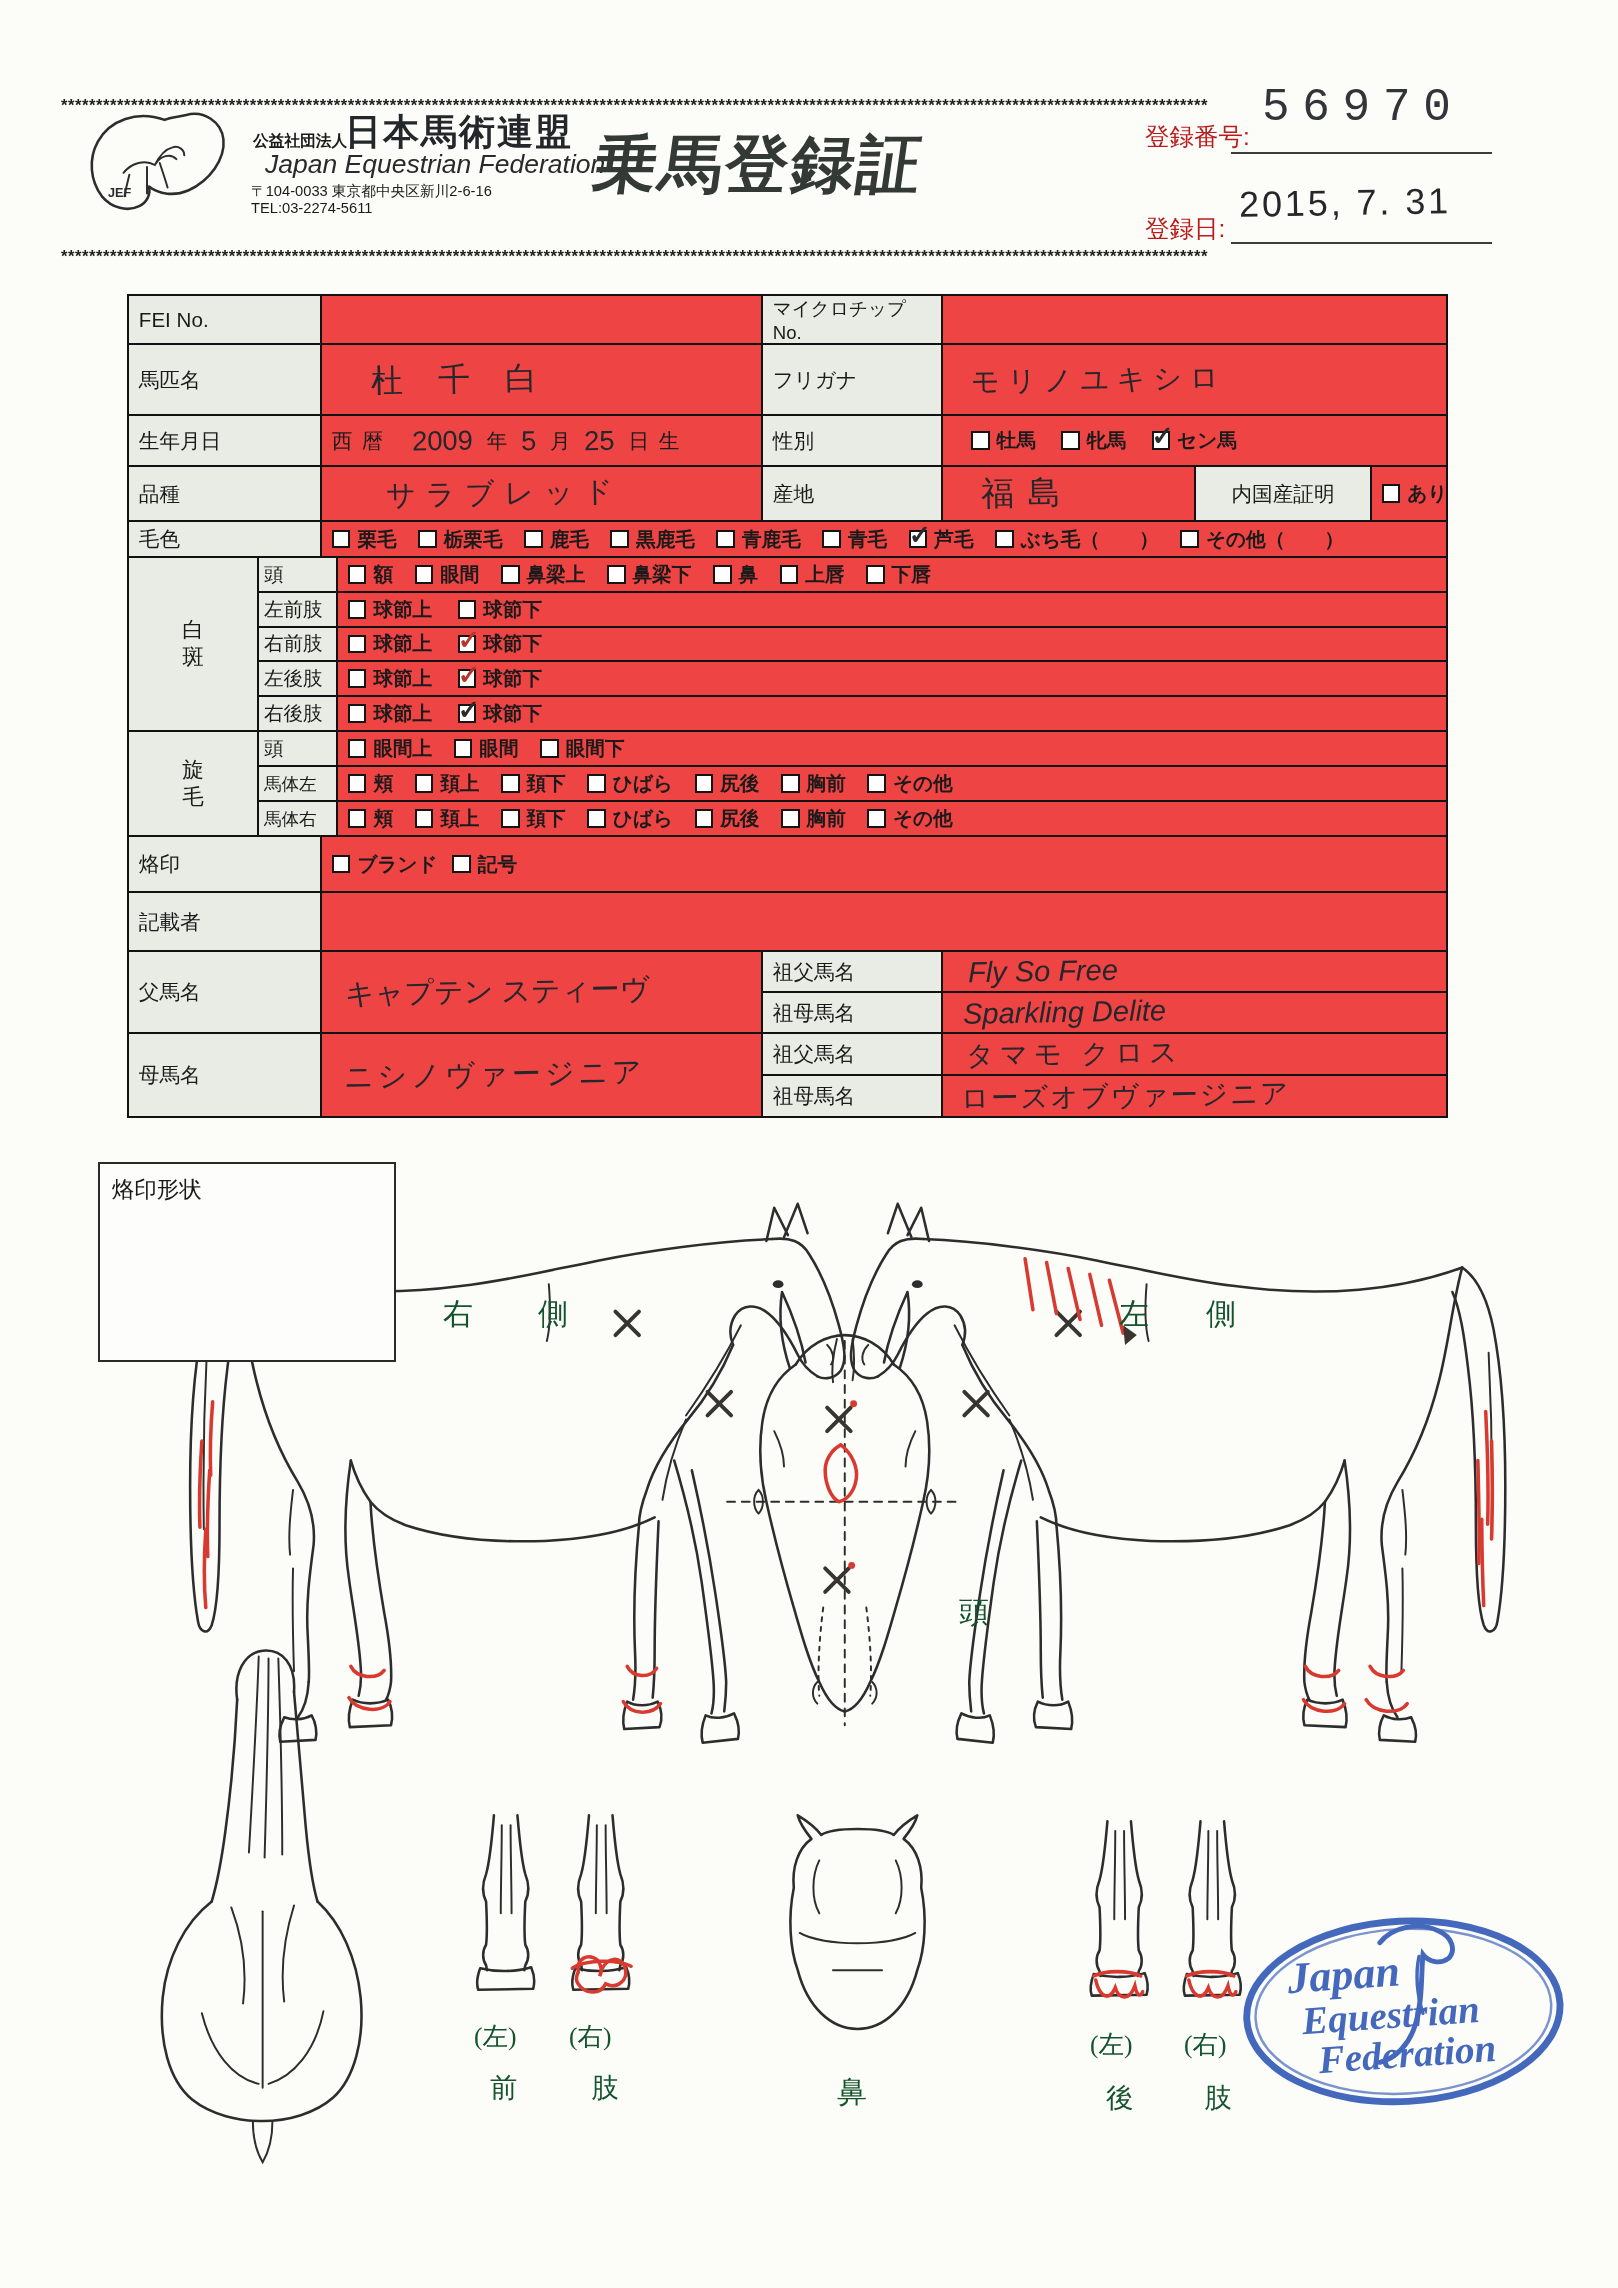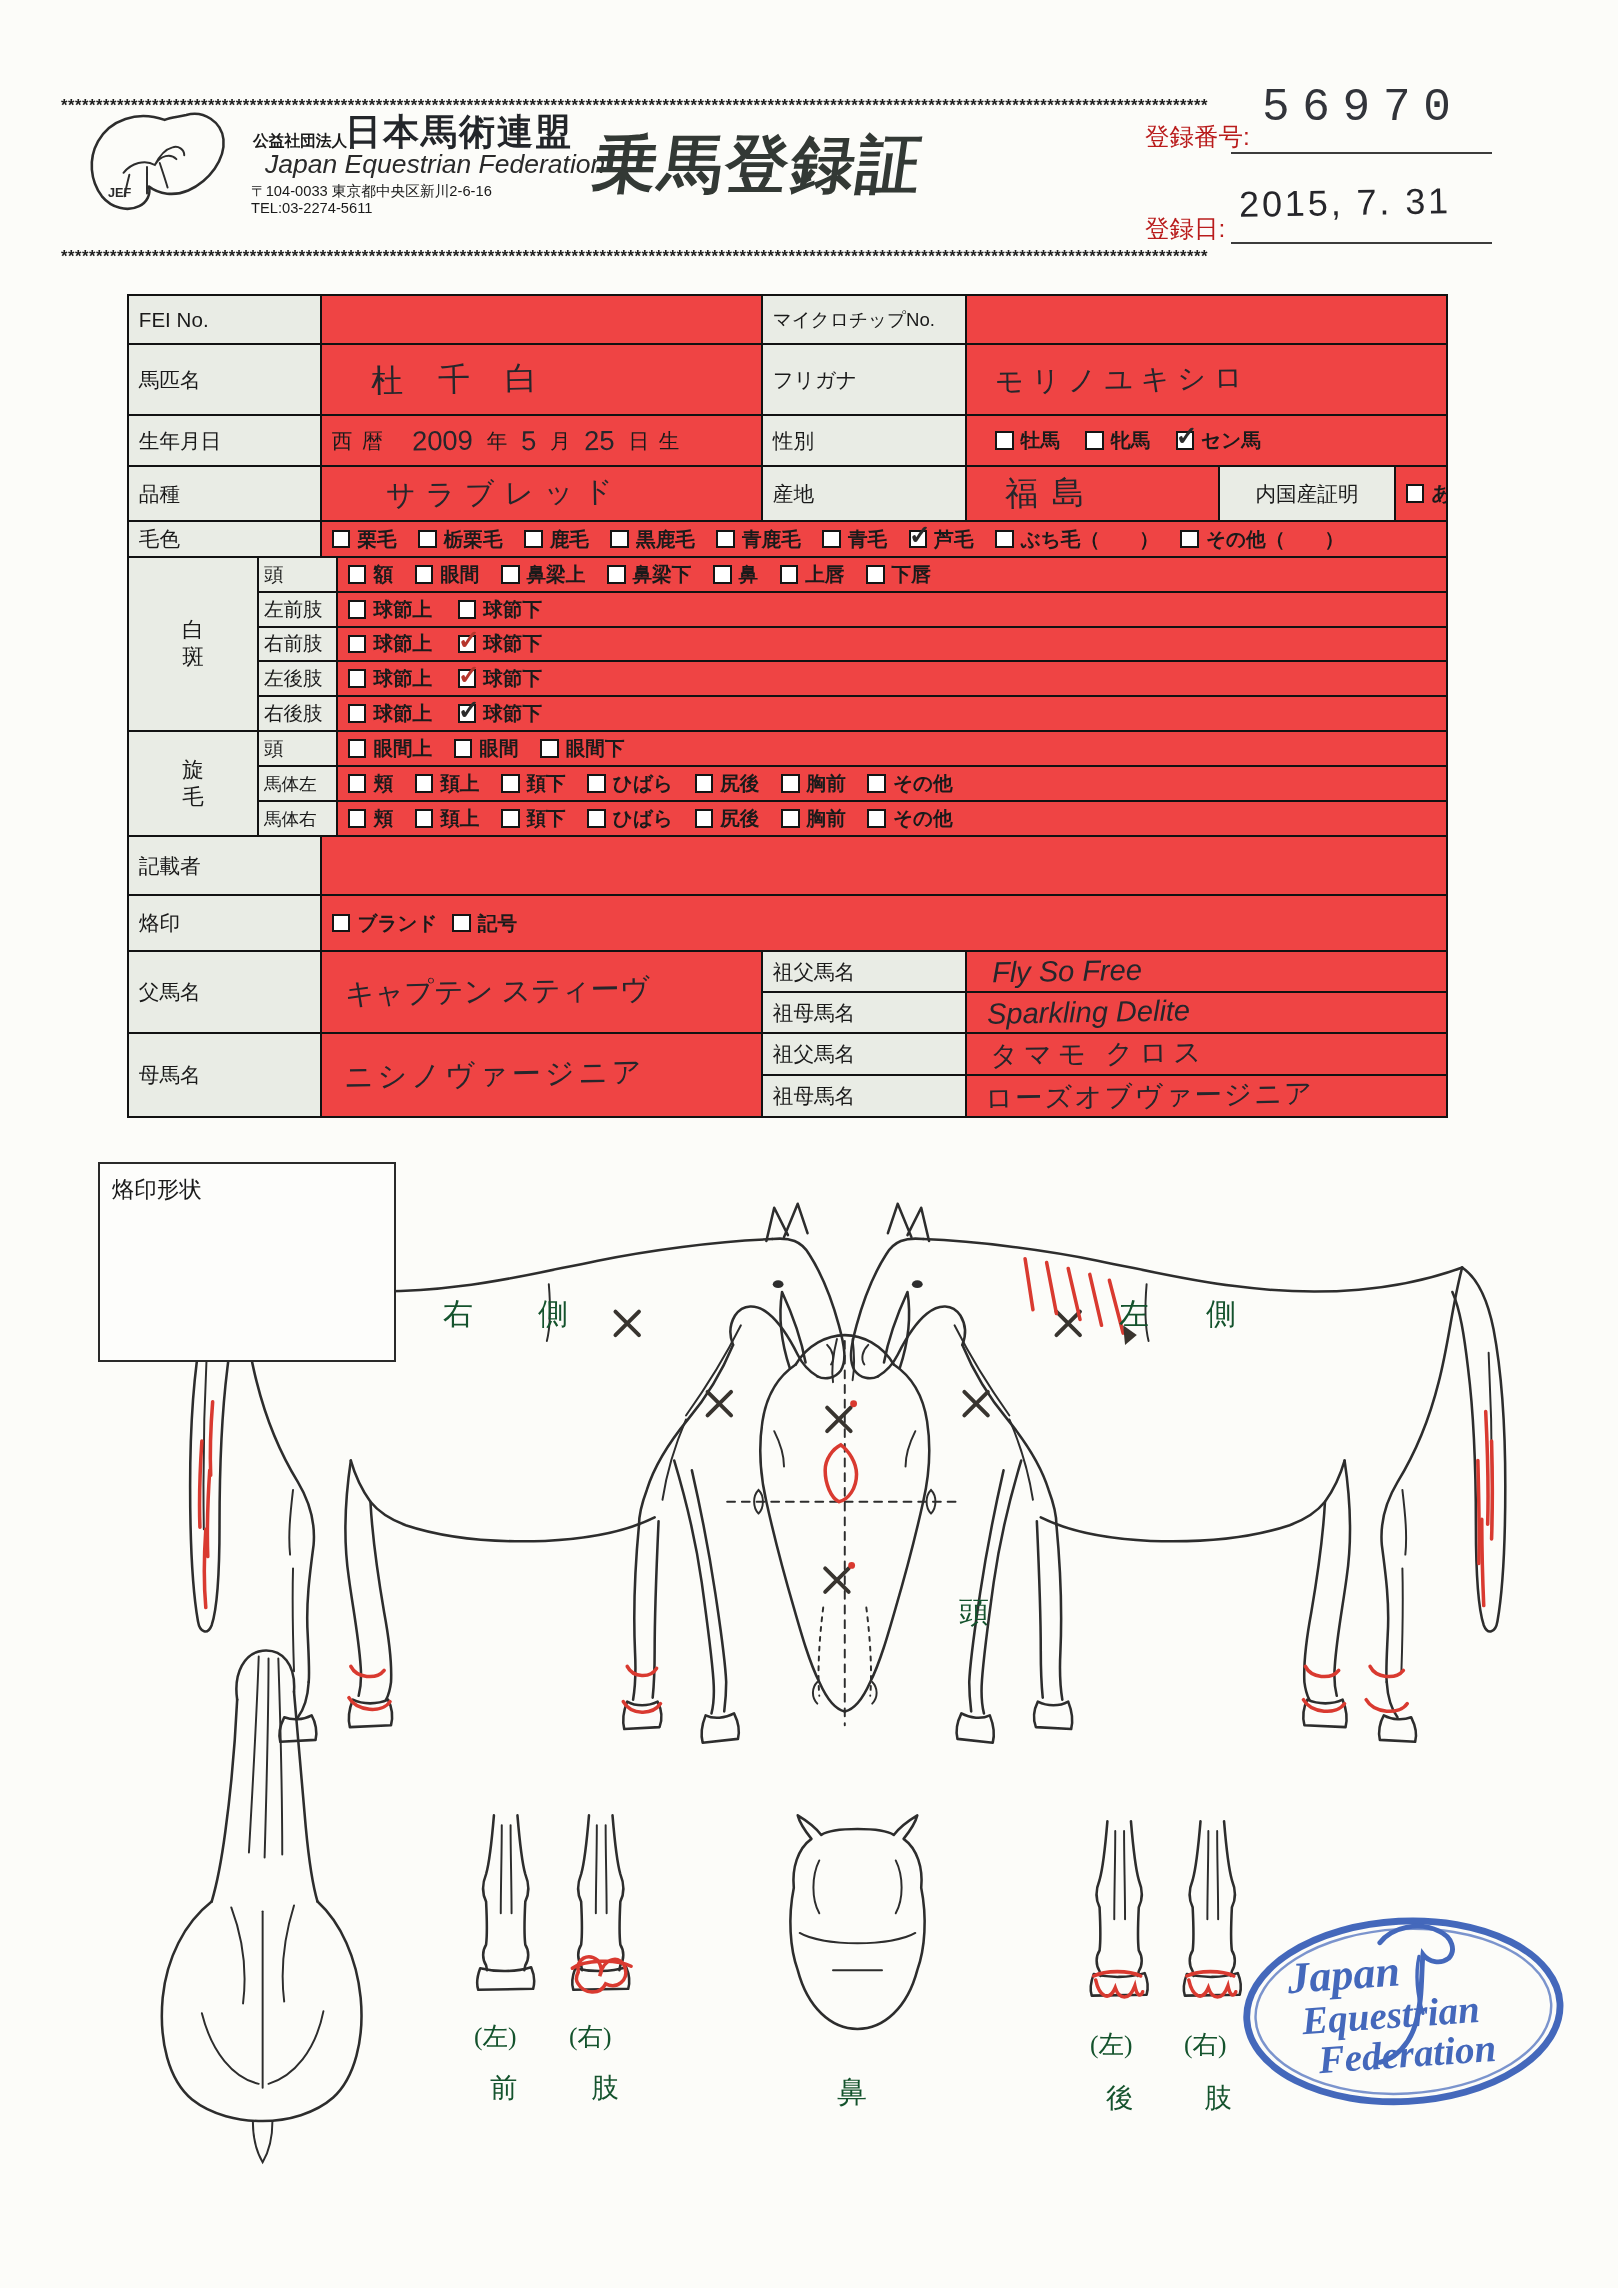--- a/index.html
+++ b/index.html
@@ -28,21 +28,21 @@
   
   .doc-table{position:absolute;left:106px;top:294px;width:1317px;border:2.9px solid #121212;background:#ef4444;margin-left:21px;}
   .trow{display:flex;border-bottom:2px solid #121212;}
   .trow.lastrow{border-bottom:none;}
   .cell{box-sizing:border-box;border-right:2px solid #121212;display:flex;align-items:center;
         padding:2px 9.8px;font-size:20.6px;min-width:0;}
   .cell.endc{border-right:none;}
   .c-lab{background:#e9ece5;}
   .w1{width:193px;flex:none;}
   .w2{width:441px;flex:none;}
-  .w3{width:204px;flex:none;}
+  .w3{width:180px;flex:none;}
   .w4{flex:1;padding-left:28px;}
   .wg{width:130px;flex:none;justify-content:center;}
   .ws{width:79px;flex:none;padding:2px 4.9px;font-size:19.6px;}
   .subcol{flex:1;display:flex;flex-direction:column;min-width:0;}
   .subrow{display:flex;border-bottom:2px solid #121212;flex:1;min-height:0;}
   .subrow.lastsub{border-bottom:none;}
   .vtext{width:1.25em;text-align:center;line-height:1.25;font-size:21.6px;word-break:break-all;}
   
   .checklist-cell{display:flex;align-items:center;gap:25.5px;overflow:hidden;font-weight:bold;}
   .gap-sm{gap:14.7px;}
@@ -533,37 +533,37 @@
               </span>
               <span class="opt">
                 <span class="cb"></span>
                 <span class="cb-label">その他</span>
               </span>
             </div>
         </div>
       </div>
     </div>
 
+    <div class="trow" style="height:54px">
+      <div class="cell c-lab w1">烙印</div>
+      <div class="cell endc checklist-cell gap-sm" style="flex:1">
+          <span class="opt">
+            <span class="cb"></span>
+            <span class="cb-label">ブランド</span>
+          </span>
+          <span class="opt">
+            <span class="cb"></span>
+            <span class="cb-label">記号</span>
+          </span>
+        </div>
+    </div>
+
     <div class="trow" style="height:57px">
       <div class="cell c-lab w1">記載者</div>
       <div class="cell endc" style="flex:1"></div>
-    </div>
-
-    <div class="trow" style="height:54px">
-      <div class="cell c-lab w1">烙印</div>
-      <div class="cell endc checklist-cell gap-sm" style="flex:1">
-          <span class="opt">
-            <span class="cb"></span>
-            <span class="cb-label">ブランド</span>
-          </span>
-          <span class="opt">
-            <span class="cb"></span>
-            <span class="cb-label">記号</span>
-          </span>
-        </div>
     </div>
 
     <div class="trow" style="height:80px">
       <div class="cell c-lab w1">父馬名</div>
       <div class="cell w2">
           <span class="hand h30" style="margin-left:13.7px">キャプテン スティーヴ</span>
         </div>
       <div class="subcol">
         <div class="subrow">
           <div class="cell c-lab w3">祖父馬名</div>

